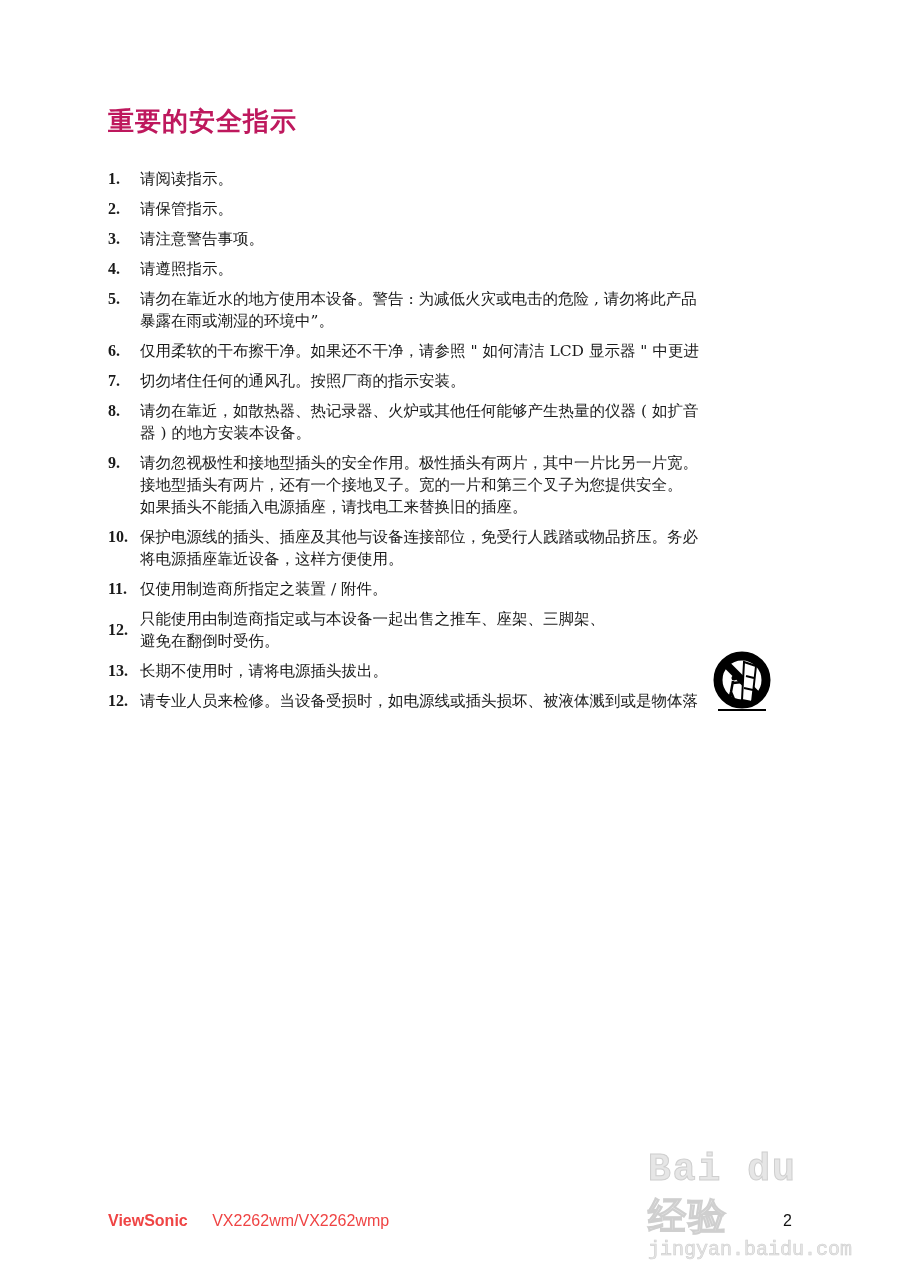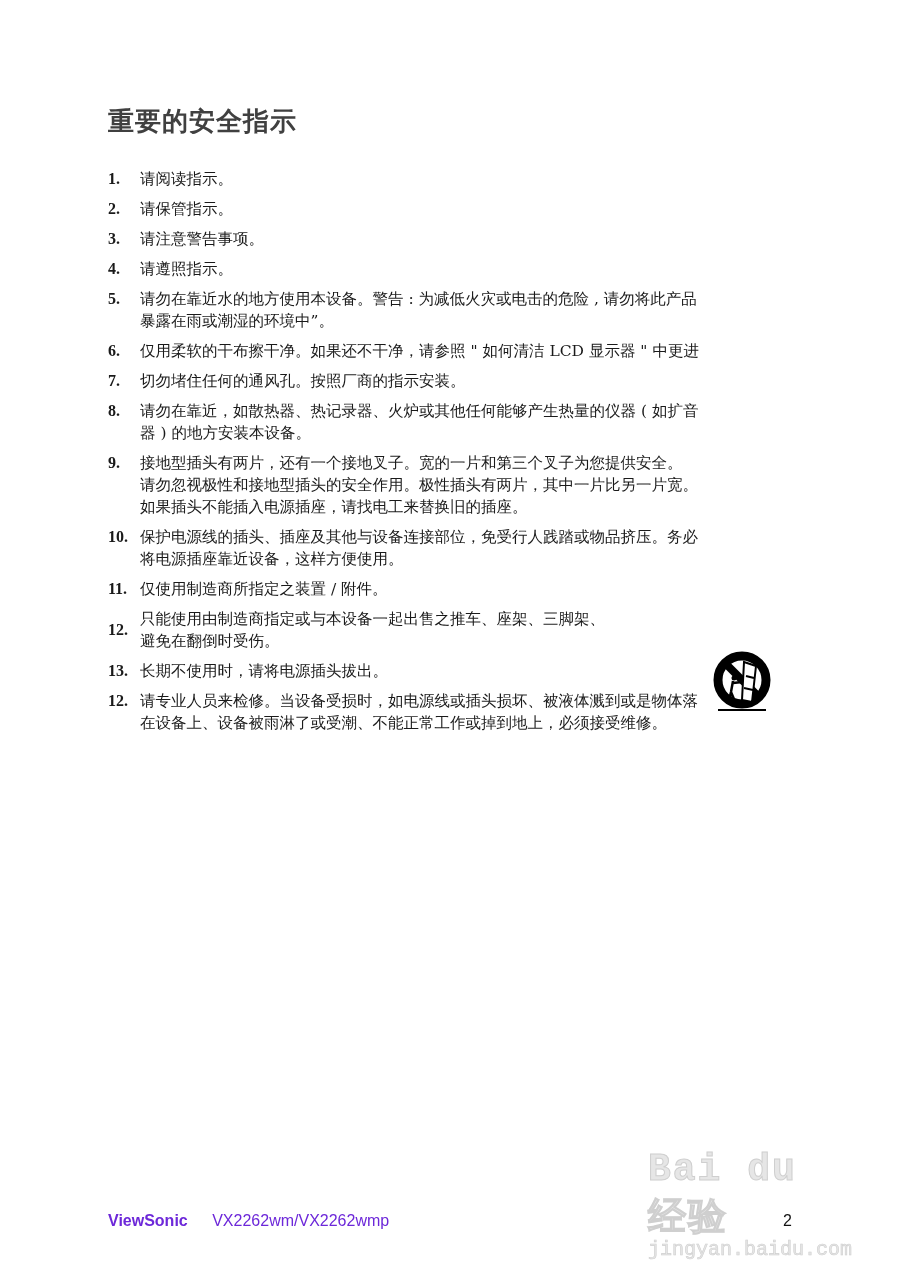--- a/index.html
+++ b/index.html
@@ -1,25 +1,25 @@
 <!DOCTYPE html>
 <html><head>
   <meta charset="utf-8">
   <style>
     html, body { margin: 0; padding: 0; background: #ffffff; }
     body { width: 904px; height: 1280px; position: relative; overflow: hidden; font-family: "DejaVu Serif", "Liberation Serif", serif; color: #1a1a1a; }
-    .title { position: absolute; left: 108px; top: 104px; font-family: "DejaVu Sans", "Liberation Sans", sans-serif; font-weight: bold; font-size: 26px; letter-spacing: 1px; color: #404040; }
+    .title { position: absolute; left: 108px; top: 104px; font-family: "DejaVu Sans", "Liberation Sans", sans-serif; font-weight: bold; font-size: 26px; letter-spacing: 1px; color: #be185d; }
     .list { position: absolute; left: 108px; top: 168px; width: 700px; }
     .item { display: flex; font-size: 15.5px; line-height: 22px; margin-bottom: 8px; }
     .num { font-family: "Liberation Serif", serif; font-weight: bold; font-size: 16px; width: 32px; flex: none; }
     .text { flex: 1; }
     .text .line { display: block; white-space: nowrap; }
     .item12 { position: relative; align-items: center; }
     .cart { position: absolute; left: 712px; top: 648px; width: 60px; height: 70px; }
-    .footer { position: absolute; left: 108px; top: 1212px; font-family: "Liberation Sans", sans-serif; font-size: 16px; color: #6d28d9; }
+    .footer { position: absolute; left: 108px; top: 1212px; font-family: "Liberation Sans", sans-serif; font-size: 16px; color: #ef4444; }
     .footer .brand { font-weight: bold; margin-right: 20px; }
     .page-num { position: absolute; left: 783px; top: 1212px; font-family: "Liberation Sans", sans-serif; font-size: 16px; color: #111; }
     .watermark { position: absolute; left: 648px; top: 1148px; width: 200px; height: 90px; color: #e0e0e0; font-family: Liberation Mono, monospace; }
     .wm-top { font-size: 38px; font-weight: bold; letter-spacing: 2px; color: #e6e6e6; -webkit-text-stroke: 1px #cfcfcf; }
     .wm-bottom { font-size: 20px; color: #e6e6e6; -webkit-text-stroke: 0.6px #cfcfcf; margin-top: -4px; }
   </style>
 </head>
 <body>
 
 <div class="title">重要的安全指示</div>
@@ -71,22 +71,22 @@
   <div class="item">
     <span class="num">8.</span>
     <span class="text">
       <span class="line">请勿在靠近，如散热器、热记录器、火炉或其他任何能够产生热量的仪器 ( 如扩音</span>
       <span class="line">器 ) 的地方安装本设备。</span>
     </span>
   </div>
   <div class="item">
     <span class="num">9.</span>
     <span class="text">
+      <span class="line">请勿忽视极性和接地型插头的安全作用。极性插头有两片，其中一片比另一片宽。</span>
       <span class="line">接地型插头有两片，还有一个接地叉子。宽的一片和第三个叉子为您提供安全。</span>
-      <span class="line">请勿忽视极性和接地型插头的安全作用。极性插头有两片，其中一片比另一片宽。</span>
       <span class="line">如果插头不能插入电源插座，请找电工来替换旧的插座。</span>
     </span>
   </div>
   <div class="item">
     <span class="num">10.</span>
     <span class="text">
       <span class="line">保护电源线的插头、插座及其他与设备连接部位，免受行人践踏或物品挤压。务必</span>
       <span class="line">将电源插座靠近设备，这样方便使用。</span>
     </span>
   </div>
@@ -106,21 +106,20 @@
   <div class="item">
     <span class="num">13.</span>
     <span class="text">
         <span class="line">长期不使用时，请将电源插头拔出。</span>
       </span>
   </div>
   <div class="item">
     <span class="num">12.</span>
     <span class="text">
       <span class="line">请专业人员来检修。当设备受损时，如电源线或插头损坏、被液体溅到或是物体落</span>
-      <span class="line">在设备上、设备被雨淋了或受潮、不能正常工作或掉到地上，必须接受维修。</span>
     </span>
   </div>
 </div>
 
 <svg class="cart" viewBox="0 0 60 70" xmlns="http://www.w3.org/2000/svg">
   <circle cx="30" cy="32" r="24" fill="none" stroke="#000" stroke-width="9"></circle>
   <line x1="13" y1="15" x2="47" y2="49" stroke="#000" stroke-width="8"></line>
   <g fill="none" stroke="#000" stroke-width="2">
     <polygon points="32,14 44,18 40,54 30,52" fill="#fff"></polygon>
     <line x1="34" y1="28" x2="42" y2="30"></line>

